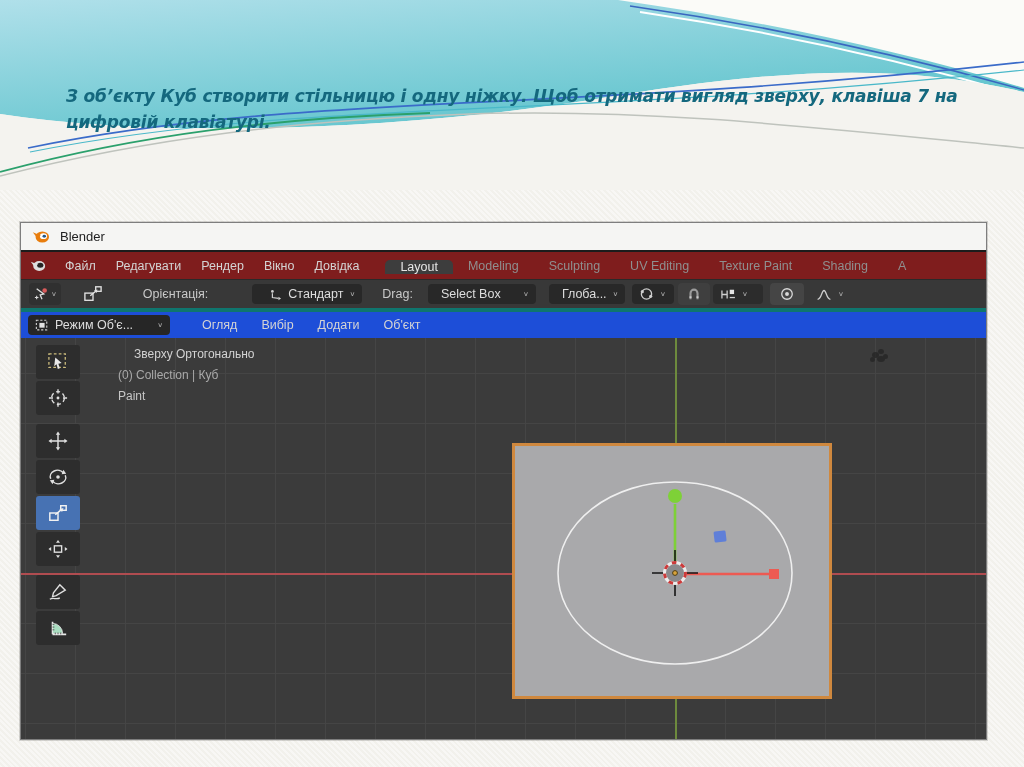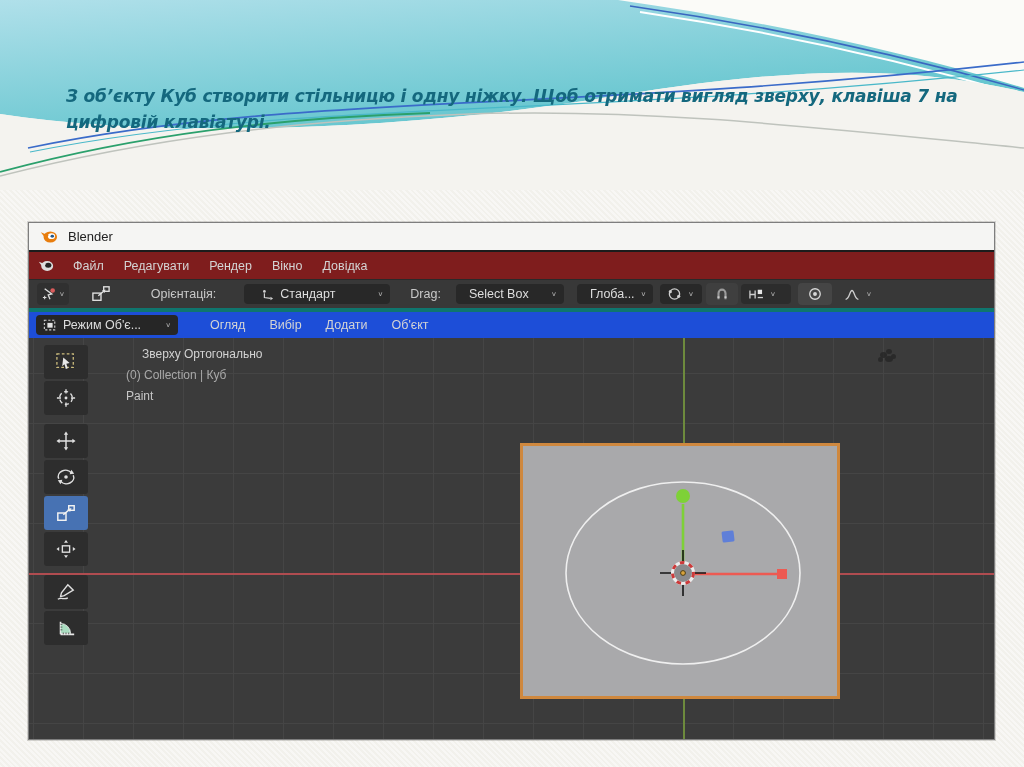--- a/index.html
+++ b/index.html
@@ -13,21 +13,21 @@
   .wave-header{position:absolute;left:0;top:0;width:1024px;height:190px;pointer-events:none;}
   
   .slide-title{
     position:absolute;left:66px;top:84px;width:935px;
     font-family:"DejaVu Sans", sans-serif;
     font-size:17px;font-weight:bold;font-style:italic;
     color:#14687e;line-height:1.5;letter-spacing:-0.2px;
   }
   
   .bwindow{
-    position:absolute;left:28px;top:222px;width:967px;height:518px;
+    position:absolute;left:20px;top:222px;width:967px;height:518px;
     display:flex;flex-direction:column;
     border:1px solid #7e7e7e;box-sizing:border-box;
     box-shadow:0 0 0 1px rgba(0,0,0,.15);
     font-size:12.5px;
   }
   .titlebar{height:27px;background:#f5f5f3;display:flex;align-items:center;gap:9px;
     padding-left:11px;border-bottom:2px solid #1c1c1c;flex:0 0 auto;}
   .titlebar .app-name{color:#222;font-size:13px;}
   .menubar{height:27px;background:#7f1d1d;display:flex;align-items:center;flex:0 0 auto;overflow:hidden;}
   .menubar .logo-wrap{display:flex;align-items:center;padding:0 8px 0 9px;}
@@ -110,41 +110,50 @@
         <ellipse cx="13" cy="10" rx="8.5" ry="7" fill="#dedede"></ellipse>
         <ellipse cx="14.5" cy="9" rx="4.5" ry="3.6" fill="#242424"></ellipse>
         <path d="M1,4 L11,8 L7,12 Z" fill="#dedede"></path>
       </svg>
     </span>
     <span class="menu-item">Файл</span>
     <span class="menu-item">Редагувати</span>
     <span class="menu-item">Рендер</span>
     <span class="menu-item">Вікно</span>
     <span class="menu-item">Довідка</span>
+    <div class="tabs">
+      <span class="tab active">Layout</span>
+      <span class="tab">Modeling</span>
+      <span class="tab">Sculpting</span>
+      <span class="tab">UV Editing</span>
+      <span class="tab">Texture Paint</span>
+      <span class="tab">Shading</span>
+      <span class="tab">A</span>
+    </div>
   </div>
 
   <div class="toolbar1">
     <span class="tbtn" style="margin-left:8px;background:#303030;">
       <svg width="18" height="16" viewBox="0 0 20 18">
         <path d="M4,3 L12,9 L8,10 L10,15" fill="none" stroke="#dedede" stroke-width="1.5"></path>
         <circle cx="13" cy="5" r="2.6" fill="#d95b5b"></circle>
         <path d="M2,13 h4 M4,11 v4" stroke="#dedede" stroke-width="1.2"></path>
       </svg>
       <span class="chev">∨</span>
     </span>
     <span style="margin-left:22px;display:flex;">
       <svg width="20" height="18" viewBox="0 0 22 20">
         <rect x="2" y="9" width="9" height="8" fill="none" stroke="#e2e2e2" stroke-width="1.5"></rect>
         <rect x="14" y="2" width="6" height="5" fill="none" stroke="#e2e2e2" stroke-width="1.5"></rect>
         <path d="M8,12 L15,6" stroke="#e2e2e2" stroke-width="1.5"></path>
         <path d="M15,9 L16,5 L12,6 Z" fill="#e2e2e2"></path>
       </svg>
     </span>
     <span class="tlabel" style="margin-left:40px;">Орієнтація:</span>
-    <span class="dd" style="margin-left:28px;width:146px;padding-left:16px;">
+    <span class="dd" style="margin-left:44px;width:110px;padding-left:16px;">
       <svg width="14" height="13" viewBox="0 0 16 15">
         <circle cx="5" cy="4" r="1.6" fill="#cfcfcf"></circle>
         <path d="M5,6 L5,11 L12,12" fill="none" stroke="#cfcfcf" stroke-width="1.4"></path>
         <path d="M12,10 L15,12 L12,14 Z" fill="#cfcfcf"></path>
       </svg>
       <span style="flex:1">Стандарт</span>
       <span class="chev">∨</span>
     </span>
     <span class="tlabel" style="margin-left:20px;">Drag:</span>
     <span class="dd" style="margin-left:15px;width:108px;">

